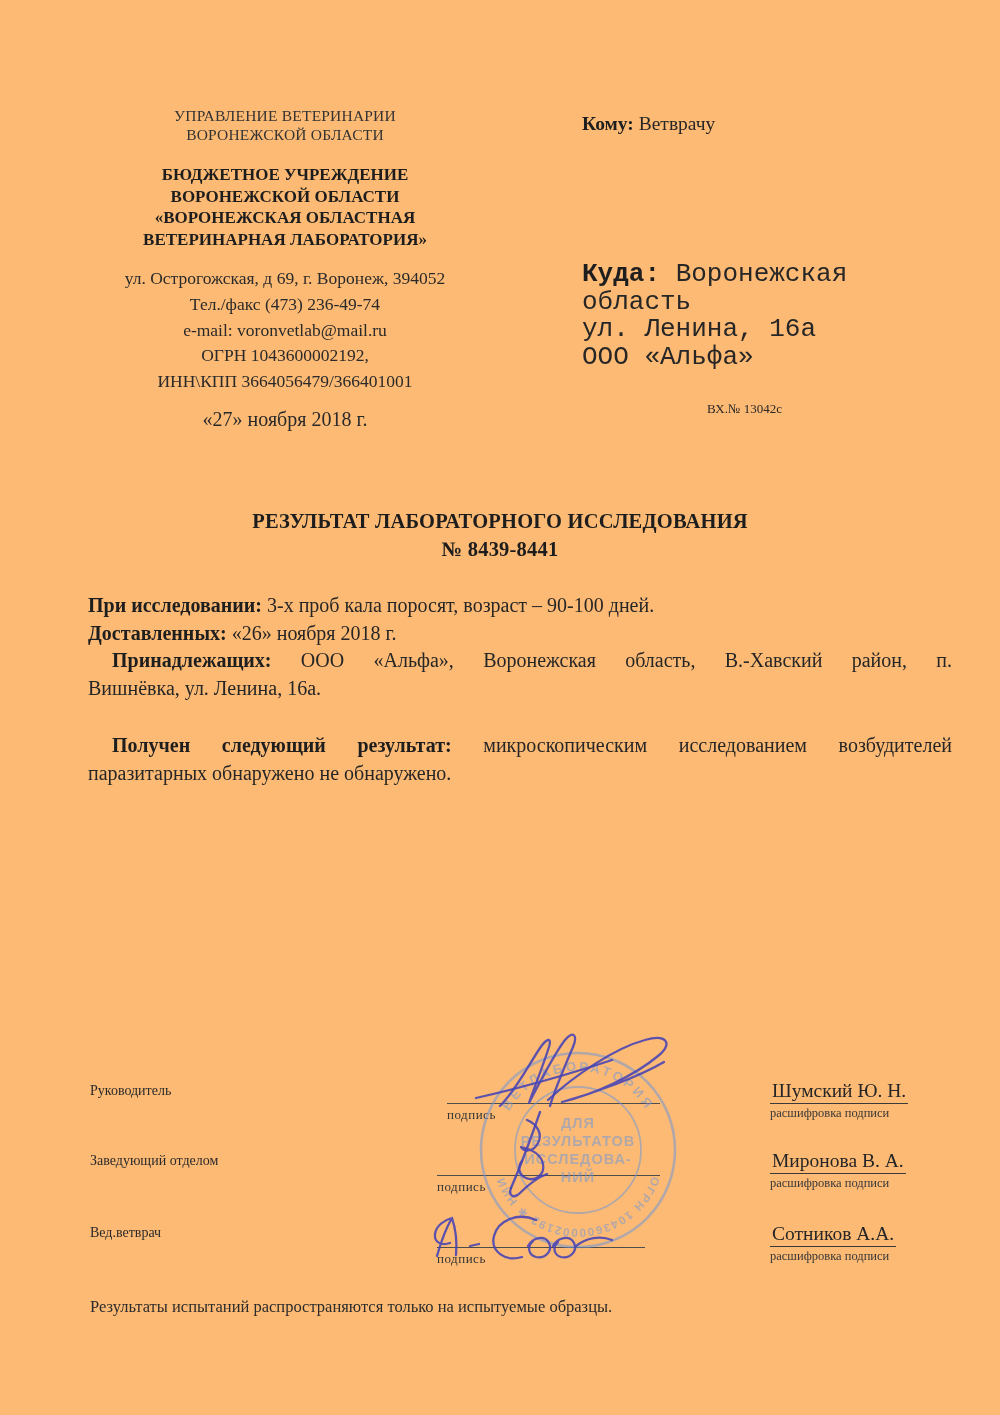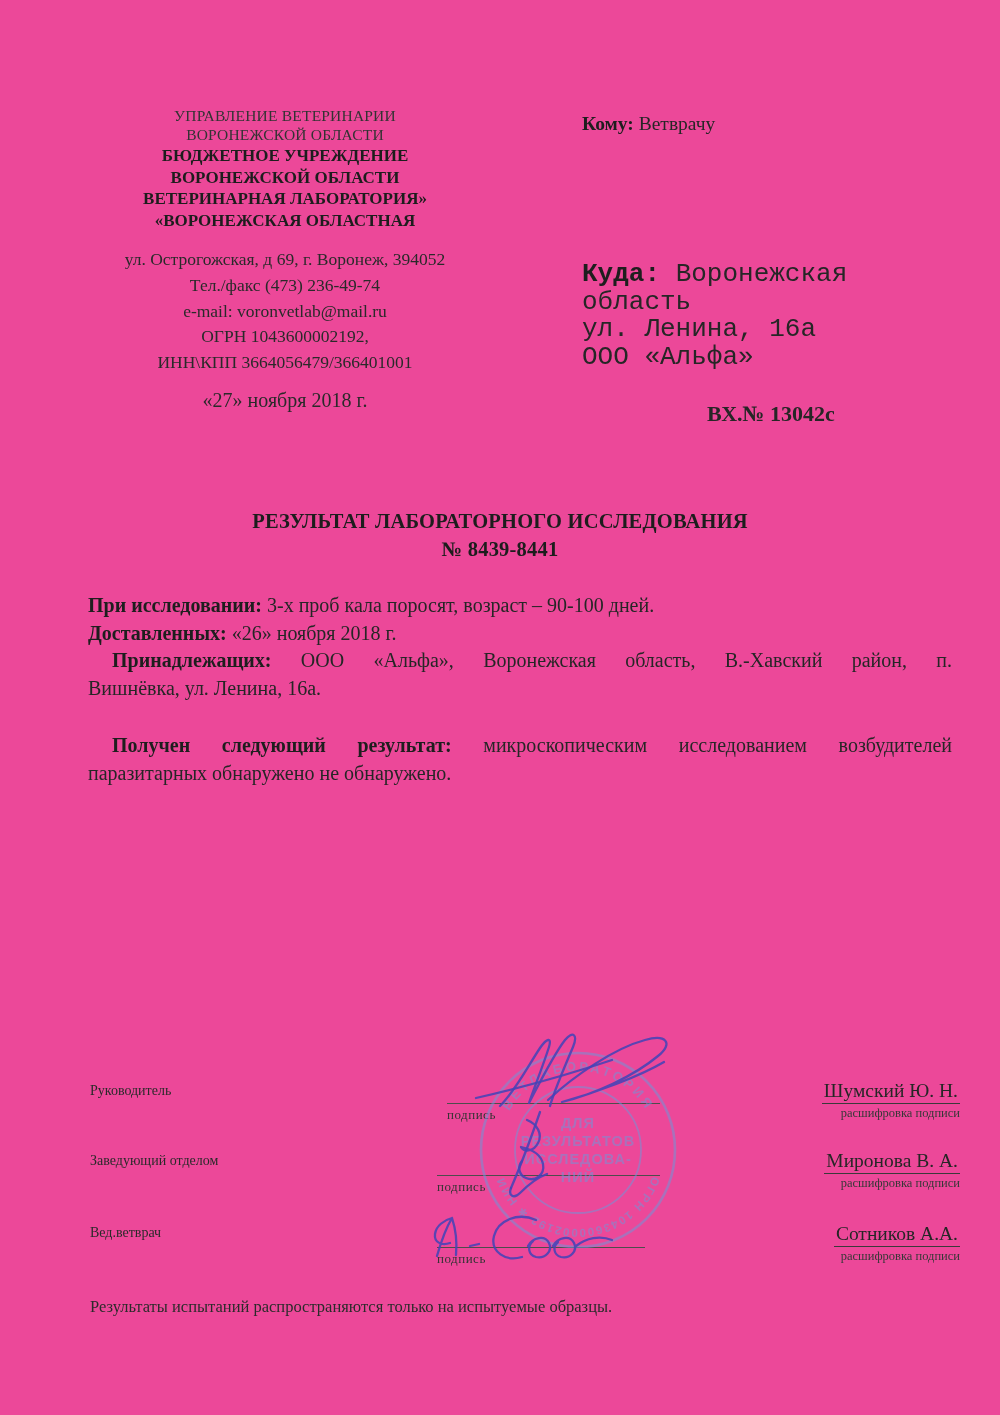--- a/index.html
+++ b/index.html
@@ -1,53 +1,53 @@
 <!DOCTYPE html>
 <html lang="ru"><head>
 <meta charset="utf-8">
 <style>
   html,body{margin:0;padding:0;background:#e8e8e8;}
   .page{
     position:relative;
     width:1000px;height:1415px;
     margin:0 auto;
-    background:#ec4899;
+    background:#fdba74;
     overflow:hidden;
     font-family:"Liberation Serif","DejaVu Serif",serif;
     color:#262626;
   }
   .abs{position:absolute;}
   b,.bold{font-weight:bold;color:#1e1e1e;}
 
   
   .hdr-left{left:85px;top:106px;width:400px;text-align:center;}
   .mgmt{font-size:15.5px;line-height:19px;letter-spacing:.2px;color:#333;}
-  .orgname{margin-top:1px;font-size:17px;line-height:21.5px;font-weight:bold;color:#1d1d1d;}
+  .orgname{margin-top:20px;font-size:17px;line-height:21.5px;font-weight:bold;color:#1d1d1d;}
   .addr{margin-top:16px;font-size:17.5px;line-height:25.8px;color:#2a2a2a;}
   .doc-date{margin-top:13px;font-size:20px;color:#2a2a2a;}
 
   
   .komu{left:582px;top:113px;width:360px;font-size:19.5px;}
   .kuda{left:582px;top:261px;width:350px;font-size:26px;line-height:27.5px;font-family:Liberation Mono, monospace;}
-  .vx{left:707px;top:401px;font-size:22px;font-weight:bold;}
+  .vx{left:707px;top:401px;font-size:13px;font-weight:normal;}
 
   
   .title{left:68px;top:507px;width:864px;text-align:center;
          font-size:20.5px;font-weight:bold;line-height:28px;color:#1d1d1d;letter-spacing:.2px;}
 
   
   .body-block{left:88px;top:592px;width:864px;font-size:20px;line-height:27.5px;}
   .jl{text-align:justify;text-align-last:justify;margin-left:24px;}
   .result-block{margin-top:30px;}
 
   
   .sig-label{left:90px;font-size:14px;color:#2a2a2a;}
   .sig-line{border-top:1.5px solid #4d4d4d;}
   .sig-cap{font-size:13px;color:#333;text-align:left;padding-top:3px;letter-spacing:.5px;}
-  .name-col{width:190px;text-align:right;}
+  .name-col{width:190px;text-align:left;}
   .sig-name{display:inline-block;font-size:19.5px;color:#262626;border-bottom:1.2px solid #3a3a3a;padding:0 2px 1px 2px;}
   .name-cap{font-size:12.5px;color:#383838;margin-top:2px;}
 
   .footer-note{left:90px;top:1297px;font-size:16.5px;color:#2b2b2b;}
 
   svg.overlay{position:absolute;left:400px;top:1015px;pointer-events:none;}
   .stamp-stroke{fill:none;stroke:#6d97da;}
   .stamp-text{fill:#6d97da;font-family:"Liberation Sans","DejaVu Sans",sans-serif;font-weight:bold;}
   .ink{fill:none;stroke:#4543b6;stroke-width:2.3;stroke-linecap:round;stroke-linejoin:round;opacity:.88;}
 </style>
@@ -57,22 +57,22 @@
 <div class="page">
 
   <div class="abs hdr-left">
     <div class="mgmt">
       <div>УПРАВЛЕНИЕ ВЕТЕРИНАРИИ</div>
       <div>ВОРОНЕЖСКОЙ ОБЛАСТИ</div>
     </div>
     <div class="orgname">
       <div>БЮДЖЕТНОЕ УЧРЕЖДЕНИЕ</div>
       <div>ВОРОНЕЖСКОЙ ОБЛАСТИ</div>
+      <div>«ВОРОНЕЖСКАЯ ОБЛАСТНАЯ</div>
       <div>ВЕТЕРИНАРНАЯ ЛАБОРАТОРИЯ»</div>
-      <div>«ВОРОНЕЖСКАЯ ОБЛАСТНАЯ</div>
     </div>
     <div class="addr">
       <div>ул. Острогожская, д 69, г. Воронеж, 394052</div>
       <div>Тел./факс (473) 236-49-74</div>
       <div>e-mail: voronvetlab@mail.ru</div>
       <div>ОГРН 1043600002192,</div>
       <div>ИНН\КПП 3664056479/366401001</div>
     </div>
     <div class="doc-date">«27» ноября 2018 г.</div>
   </div>

